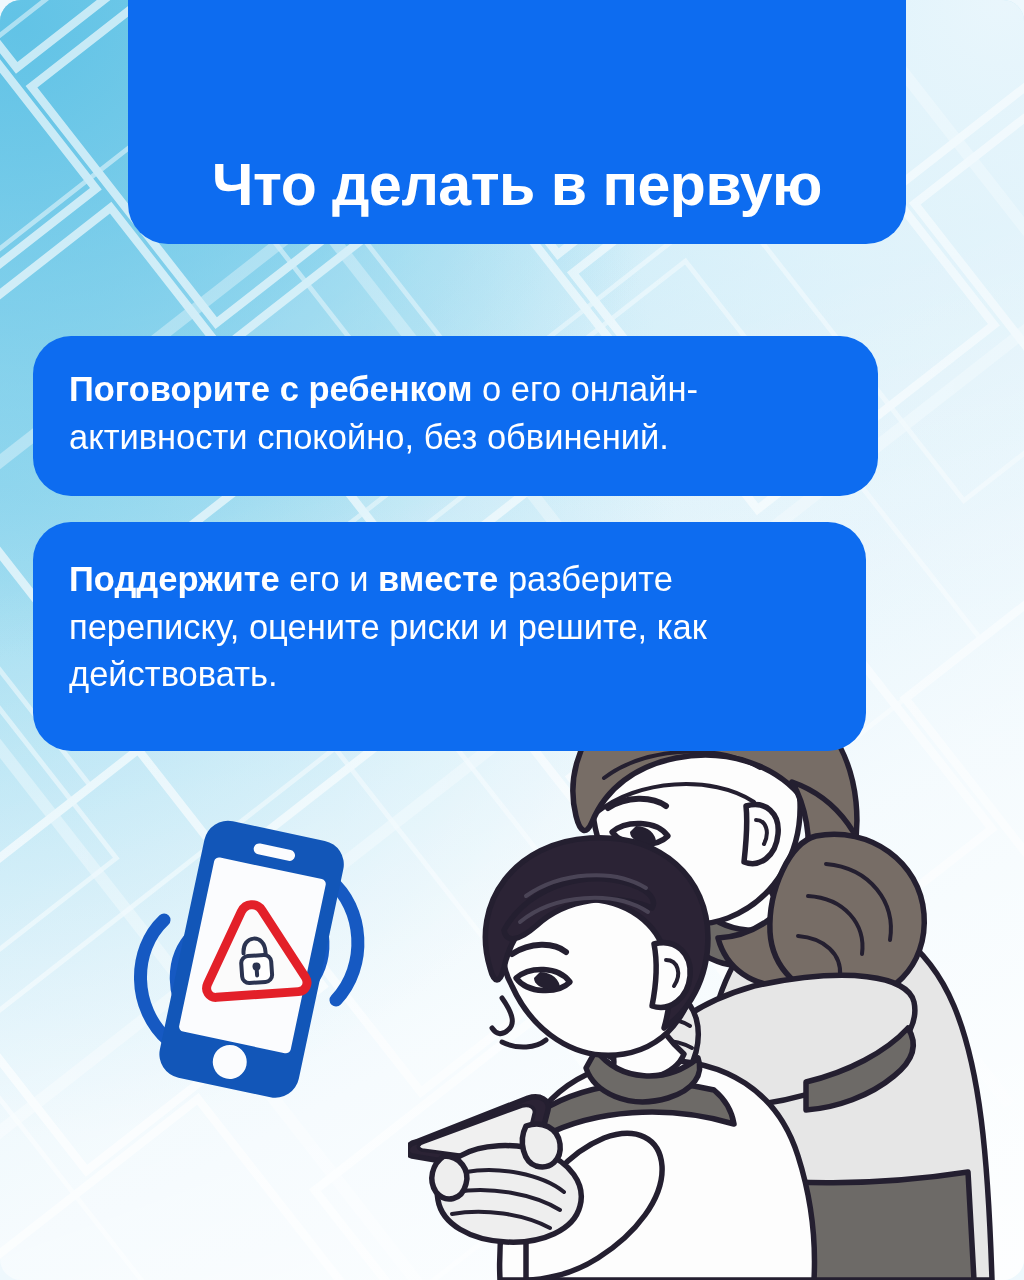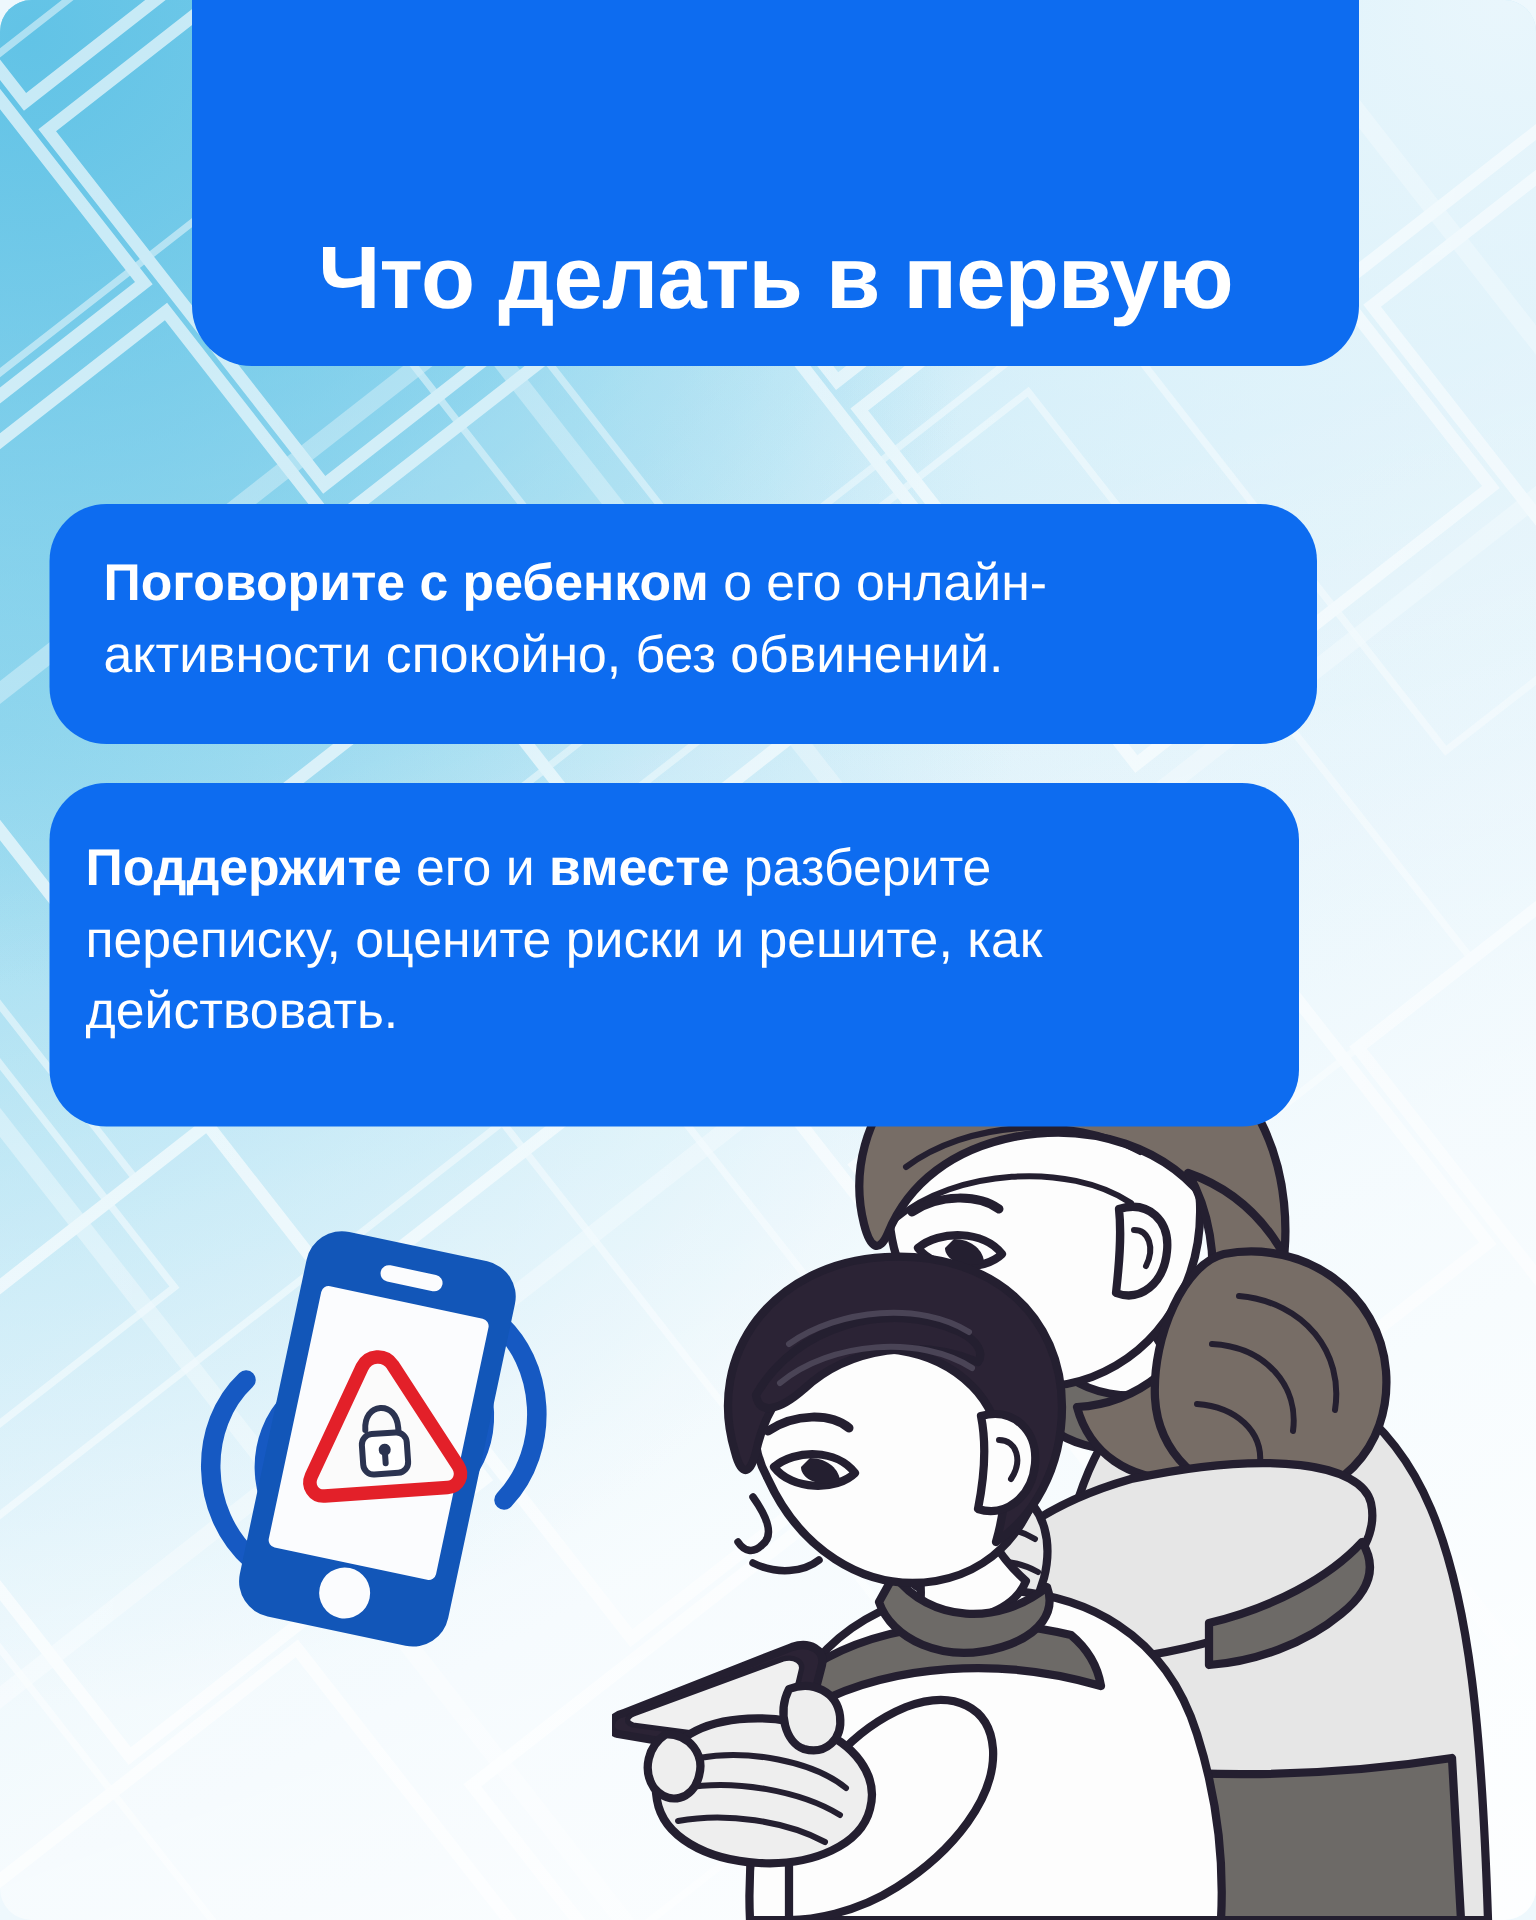--- a/index.html
+++ b/index.html
@@ -45,21 +45,21 @@
     left:128px; top:-40px; width:778px; height:284px;
     border-radius:0 0 40px 40px;
     display:flex; align-items:flex-end; justify-content:center;
     padding:0 38px 26px;
   }
   #title-card .title-text {
     font-size:59px; font-weight:bold; line-height:1.12;
     text-align:center; letter-spacing:-.5px;
   }
   #card-1 { left:33px; top:324px; width:845px; height:160px; padding:30px 36px 0 36px;margin-top:12px; }
-  #card-2 { left:33px; top:522px; width:833px; height:229px; padding:34px 36px 0 24px; }
+  #card-2 { left:33px; top:522px; width:833px; height:229px; padding:34px 36px 0 36px; }
   .body-text { font-size:34.5px; line-height:1.38; font-weight:normal; }
   .body-text b { font-weight:bold; }
 
   
   .illus { position:absolute; }
   #phone-illustration { left:118px; top:812px; width:272px; height:290px; }
   #family-illustration { left:408px; top:686px; width:616px; height:594px; }
   .illus svg { width:100%; height:100%; display:block; overflow:visible; }
 </style>
 </head>

